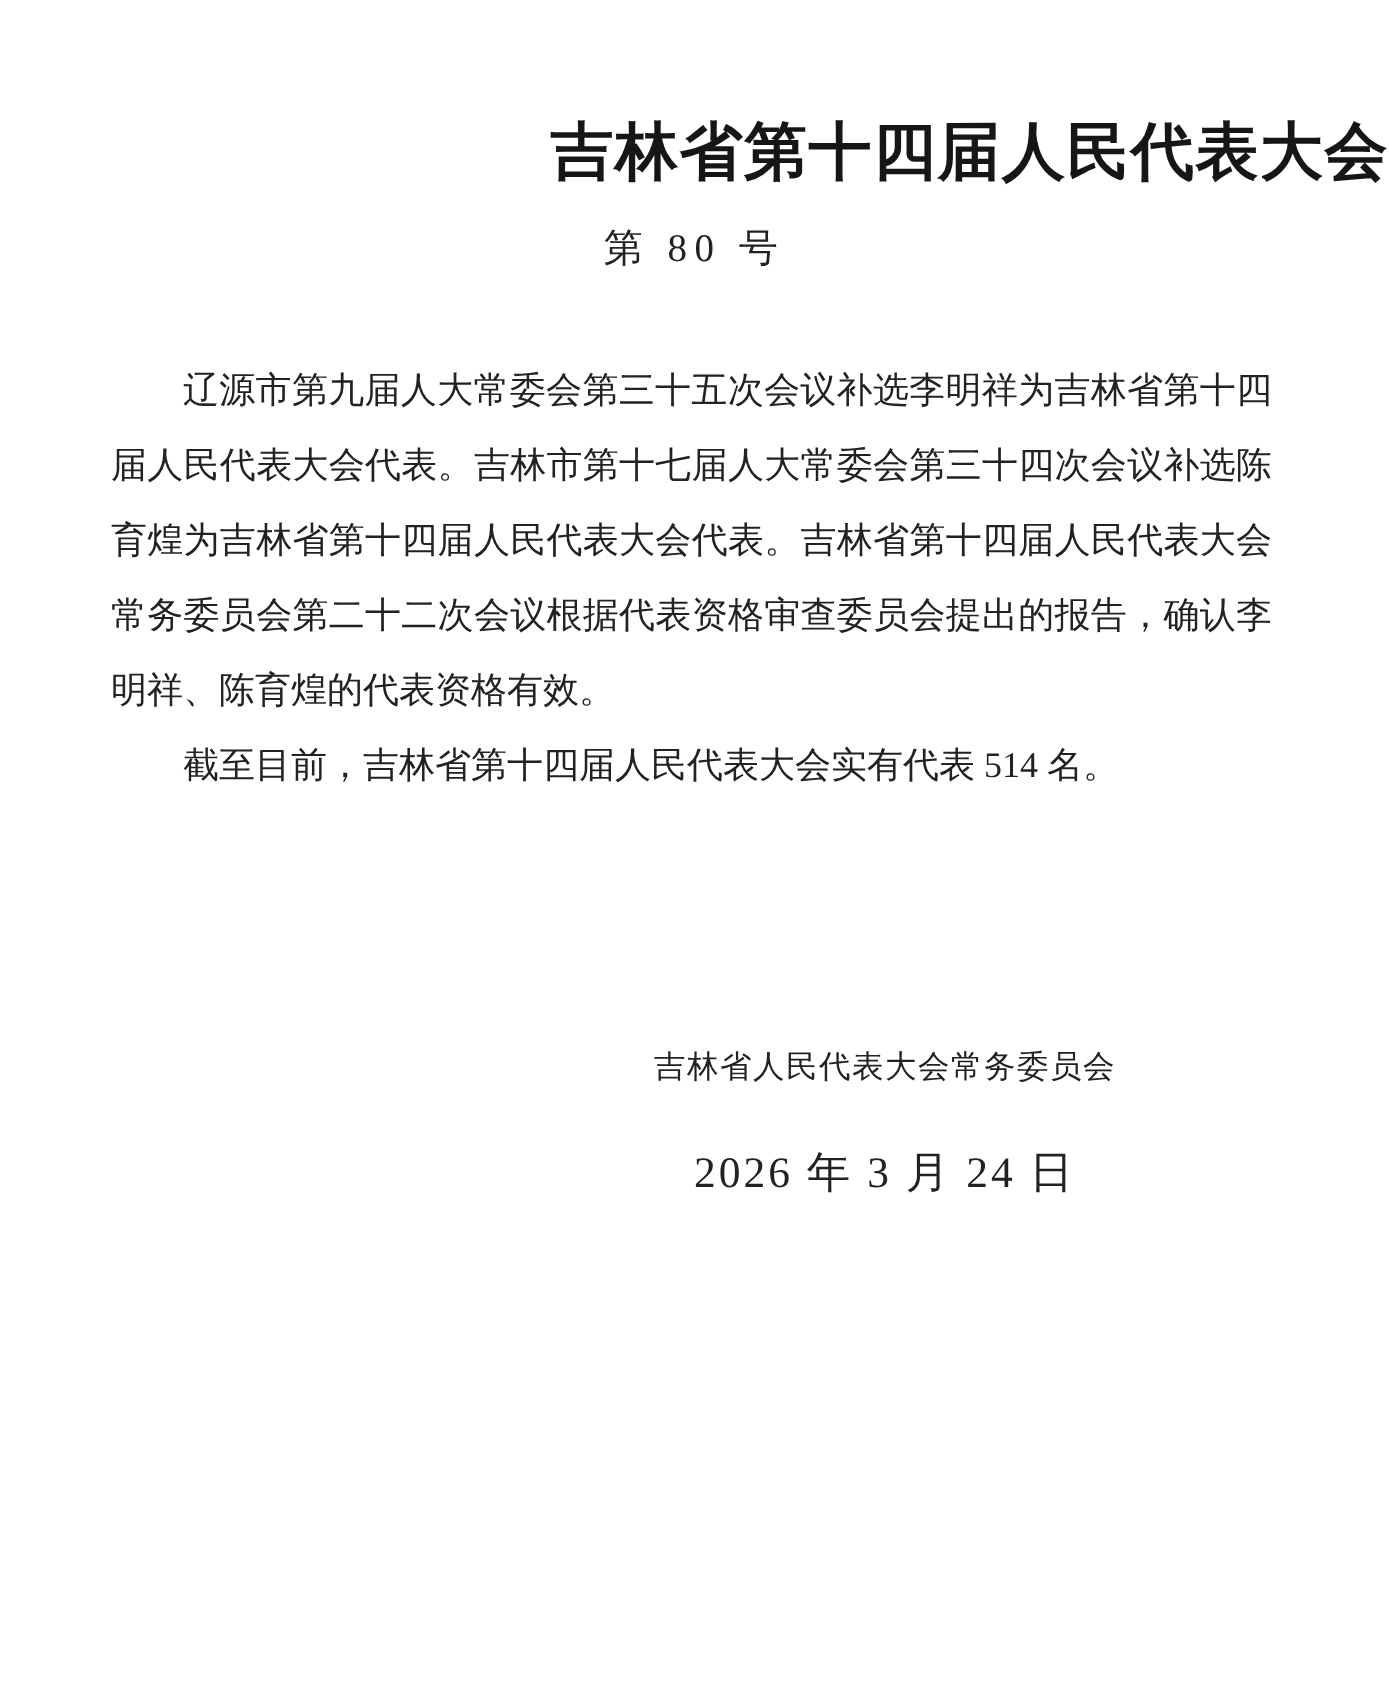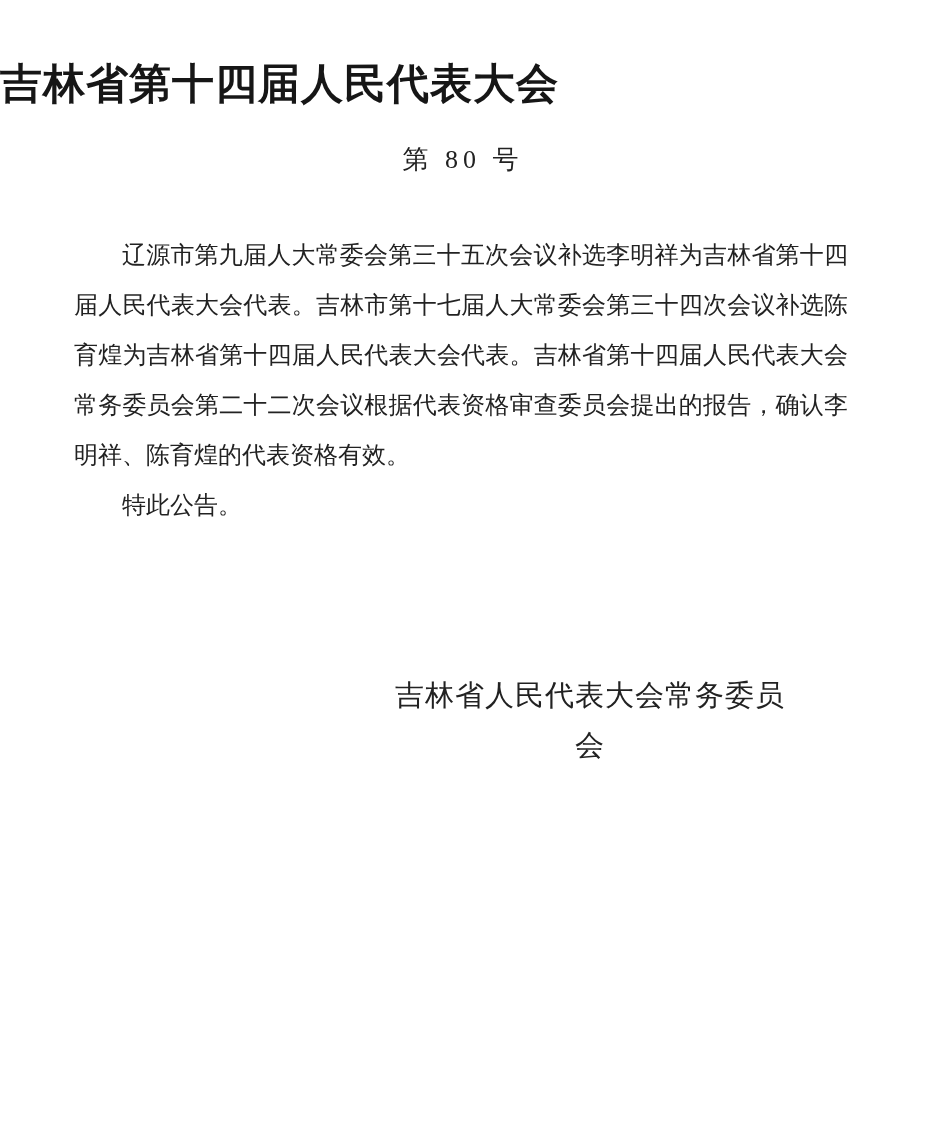--- a/index.html
+++ b/index.html
@@ -11,30 +11,30 @@
     position: relative;
     width: 926px;
     height: 1130px;
     margin: 0 auto;
     background: #ffffff;
     color: #1f1f1f;
     font-family: "Liberation Serif", "DejaVu Serif", serif;
     overflow: hidden;
   }
   .title {
-    margin-top: 60px;
-    text-align: left;
+    margin-top: 78px;
+    text-align: right;
     font-size: 42px;
     line-height: 49px;
     font-weight: 700;
     letter-spacing: 1px;
     color: #161616;
   }
   .doc-number {
-    margin-top: 33px;
+    margin-top: 21px;
     text-align: center;
     font-size: 26px;
     line-height: 36px;
     letter-spacing: 5px;
     color: #222222;
   }
   .body-text {
     margin: 52px 78px 0 74px;
     font-size: 24px;
     line-height: 50px;
@@ -46,22 +46,22 @@
     margin: 0;
     text-indent: 2em;
   }
   .signature-block {
     width: 404px;
     margin: 140px 134px 0 auto;
     text-align: center;
     color: #222222;
   }
   .signature-line {
-    font-size: 29px;
-    line-height: 50px;
+    font-size: 21px;
+    line-height: 70px;
     letter-spacing: 1px;
   }
   .date-line {
     margin-top: 12px;
     font-size: 29px;
     line-height: 48px;
     letter-spacing: 2px;
   }
 </style>
 </head>
@@ -70,20 +70,21 @@
 <div class="page">
 
   <div class="title">
     <div>吉林省第十四届人民代表大会</div>
   </div>
 
   <div class="doc-number">第 80 号</div>
 
   <div class="body-text">
     <p>辽源市第九届人大常委会第三十五次会议补选李明祥为吉林省第十四届人民代表大会代表。吉林市第十七届人大常委会第三十四次会议补选陈育煌为吉林省第十四届人民代表大会代表。吉林省第十四届人民代表大会常务委员会第二十二次会议根据代表资格审查委员会提出的报告，确认李明祥、陈育煌的代表资格有效。</p>
-    <p>特此公告。</p>
+    <p>截至目前，吉林省第十四届人民代表大会实有代表 514 名。</p>
   </div>
 
   <div class="signature-block">
     <div class="signature-line">吉林省人民代表大会常务委员会</div>
+    <div class="date-line">2026 年 3 月 24 日</div>
   </div>
 
 </div>
 
 </body></html>

